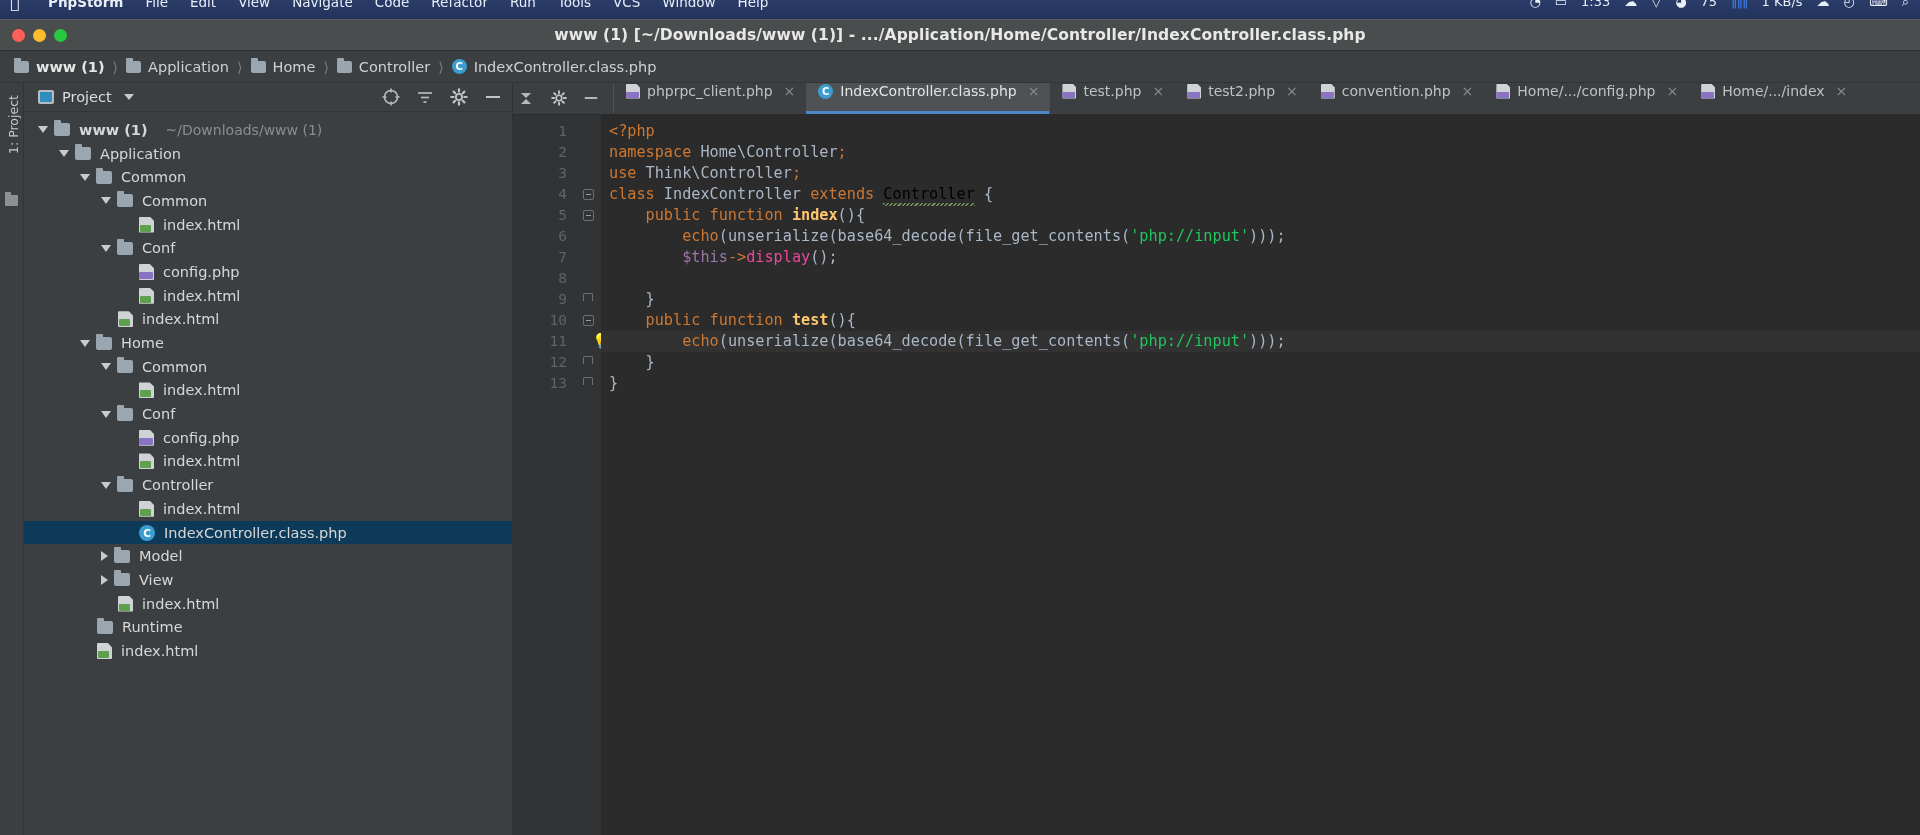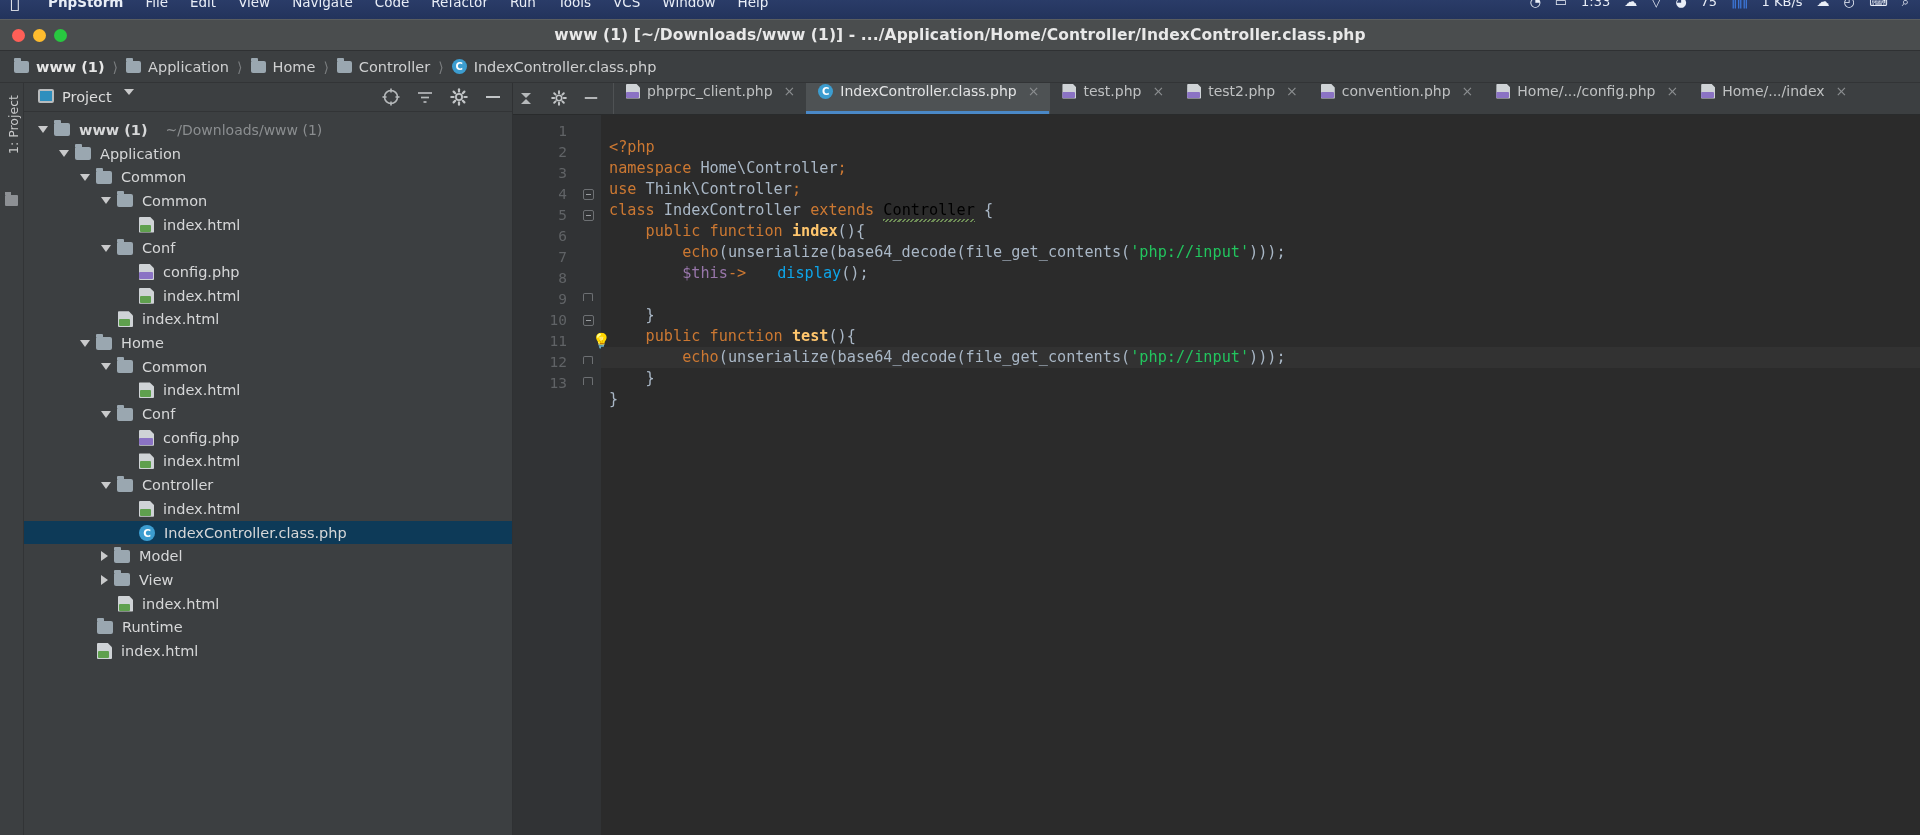--- a/index.html
+++ b/index.html
@@ -106,21 +106,21 @@
   
   .project {
     width: 489px; background: #3c3f41; border-right: 1px solid #2f3133;
     display: flex; flex-direction: column;
   }
   .panel-head {
     height: 29px; display: flex; align-items: center; padding: 0 10px 0 14px;
     border-bottom: 1px solid #323436;
   }
   .panel-title {
-    color: #dcdcdc; font-size: 14.5px; display: flex; align-items: flex-start; gap: 8px;
+    color: #dcdcdc; font-size: 14.5px; display: flex; align-items: center; gap: 8px;
   }
   .ico-proj {
     width: 16px; height: 14px; background: #2e8fbe; border: 2px solid #b9bcbe; border-radius: 2px;
     display: inline-block;
   }
   .caret-down { width:0;height:0;border-left:5px solid transparent;border-right:5px solid transparent;border-top:6px solid #c9cacb; margin-left:4px;}
   .panel-tools { margin-left: auto; display: flex; align-items: center; gap: 16px; }
   .tool { width: 18px; height: 18px; position: relative; cursor: pointer; }
   .tool svg { display: block; }
 
@@ -222,28 +222,28 @@
   }
   .fold-cap {
     position:absolute; left:4px; top:4px; width:10px; height:8px;
     border:1px solid #6d7073; border-bottom:0; border-radius:2px 2px 0 0; background:#313335;
   }
   .bulb {
     position: absolute; left: 13px; top: 3px; width: 15px; height: 16px;
     color: #f0c040; font-size: 15px; line-height: 15px;
   }
   .code {
-    flex: 1; padding-top: 22px; font-size: 15.2px; line-height: 21px;
+    flex: 1; padding-top: 6px; font-size: 15.2px; line-height: 21px;
     font-family: "DejaVu Sans Mono", "Liberation Mono", monospace;
     white-space: pre; overflow: hidden; position: relative;
   }
   .cline { height: 21px; padding-left: 8px; }
   .cline.hl { background: #323232; }
   .kw { color: #cc7832; }
-  .fn { color: #0ea5e9; margin-left: 31px; }
+  .fn { color: #ec4899; }
   .fnb { color: #ffc66d; font-weight: bold; }
   .id { color: #a9b7c6; }
   .var { color: #9876aa; }
   .str { color: #22c55e; margin-top: 8px; }
   .squiggle {
     position: relative;
   }
   .squiggle::after {
     content: ""; position: absolute; left: 0; right: 0; bottom: -3px; height: 3px;
     background-image: repeating-linear-gradient(135deg,#7a9e5e 0 1.5px, transparent 1.5px 3px);

